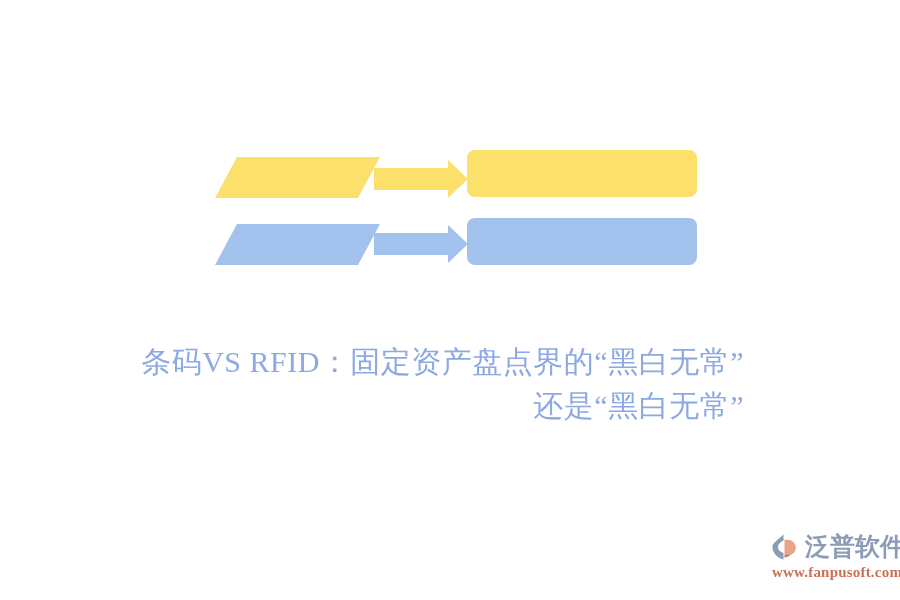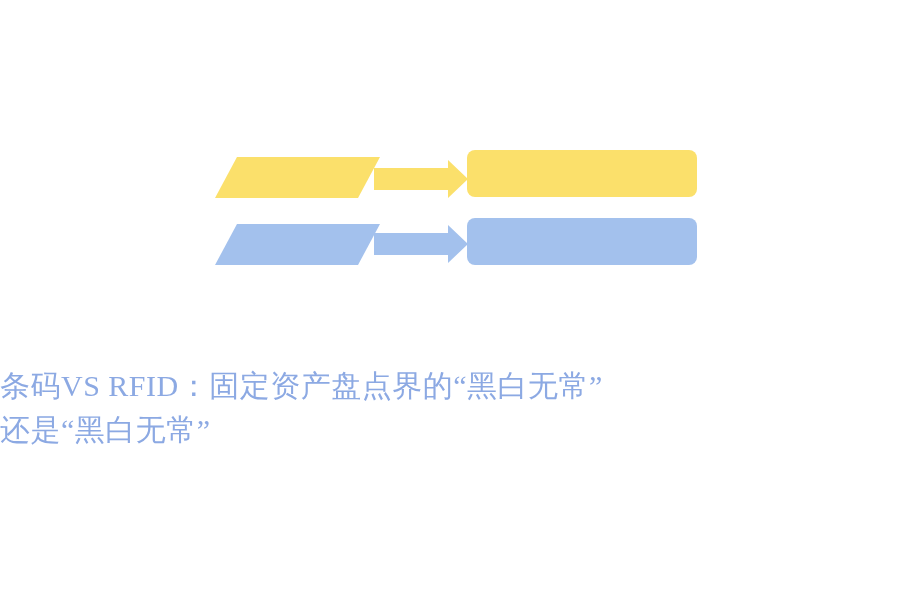--- a/index.html
+++ b/index.html
@@ -30,23 +30,23 @@
     height: 330px;
   }
   #diagram svg {
     display: block;
   }
 
   
   #title-block {
     position: absolute;
     left: 0;
-    top: 364px;
+    top: 340px;
     width: 744px;
-    text-align: left;
+    text-align: right;
     line-height: 44px;
     letter-spacing: 0.5px;
   }
   .title-line {
     display: block;
     font-size: 30px;
     font-family: "Liberation Serif", "DejaVu Serif", serif;
     white-space: pre;
   }
 
@@ -110,14 +110,25 @@
       </g>
 
     </svg>
   </div>
 
   <div id="title-block" style="color: rgb(140, 169, 227);">
     <span class="title-line">条码VS RFID：固定资产盘点界的“黑白无常”</span>
     <span class="title-line">还是“黑白无常”</span>
   </div>
 
+  <div id="watermark">
+    <div id="wm-row">
+      <svg id="wm-mark" viewBox="0 0 34 30" xmlns="http://www.w3.org/2000/svg">
+        <path d="M13.5 2.5 L4.5 10.5 Q0.5 14.5 4 20.5 Q7 26 13.5 27.5 L13.5 21 Q8.5 19.5 8 15.5 Q7.6 11.5 13.5 8.5 Z" fill="#8C9CB8"></path>
+        <path d="M14.5 8 Q23 6.5 25.5 13.5 Q27 19.5 21.5 22.5 L14.5 22.5 Z" fill="#E8A389"></path>
+        <path d="M14.5 22.5 L21.5 22.5 Q17 25.5 14.5 25.5 Z" fill="#C8725A"></path>
+      </svg>
+      <span id="wm-name" style="color: rgb(140, 156, 184);">泛普软件</span>
+    </div>
+    <div id="wm-url" style="color: rgb(200, 114, 90);">www.fanpusoft.com</div>
+  </div>
 
 </div>
 
 </body></html>

